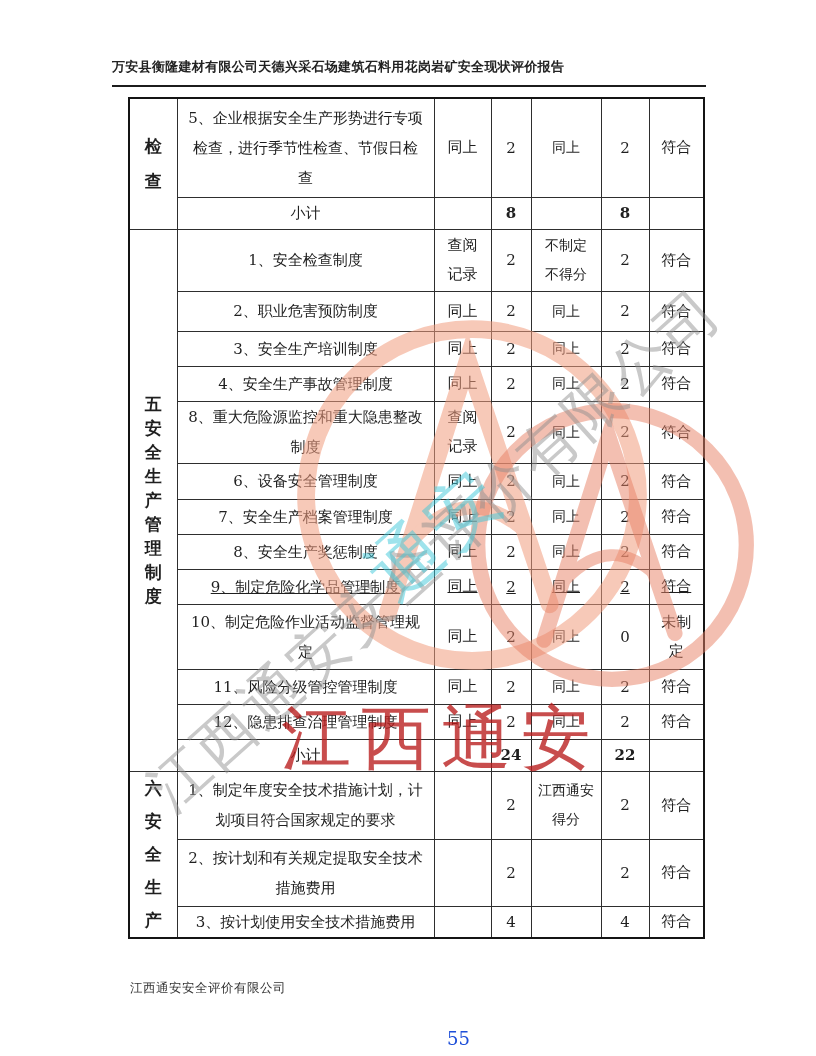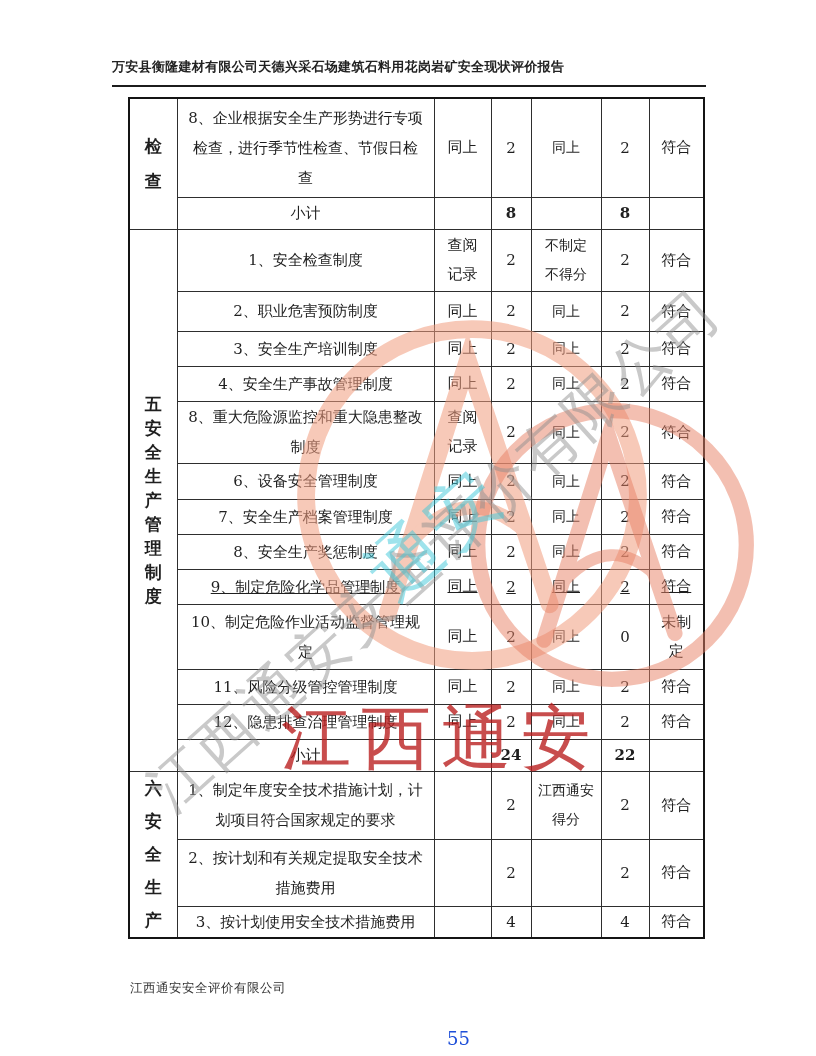--- a/index.html
+++ b/index.html
@@ -76,21 +76,21 @@
         <col style="width:257px">
         <col style="width:57px">
       <col style="width:40px">
         <col style="width:70px">
         <col style="width:48px">
         <col style="width:55px">
     </colgroup>
     <tbody>
         <tr style="height: 99px;">
           <td class="label-cell" rowspan="2"><div class="v-label v0"><span>检</span><span>查</span></div></td>
-          <td class="c-desc">8、企业根据安全生产形势进行专项
+          <td class="c-desc">5、企业根据安全生产形势进行专项
 检查，进行季节性检查、节假日检
 查</td>
           <td class="c-method">同上</td>
           <td class="c-std">2</td>
           <td class="c-rule">同上</td>
           <td class="c-score">2</td>
           <td class="c-result">符合</td>
         </tr>
         <tr class="subtotal-row" style="height: 32px;">
           <td class="c-desc">小计</td>

